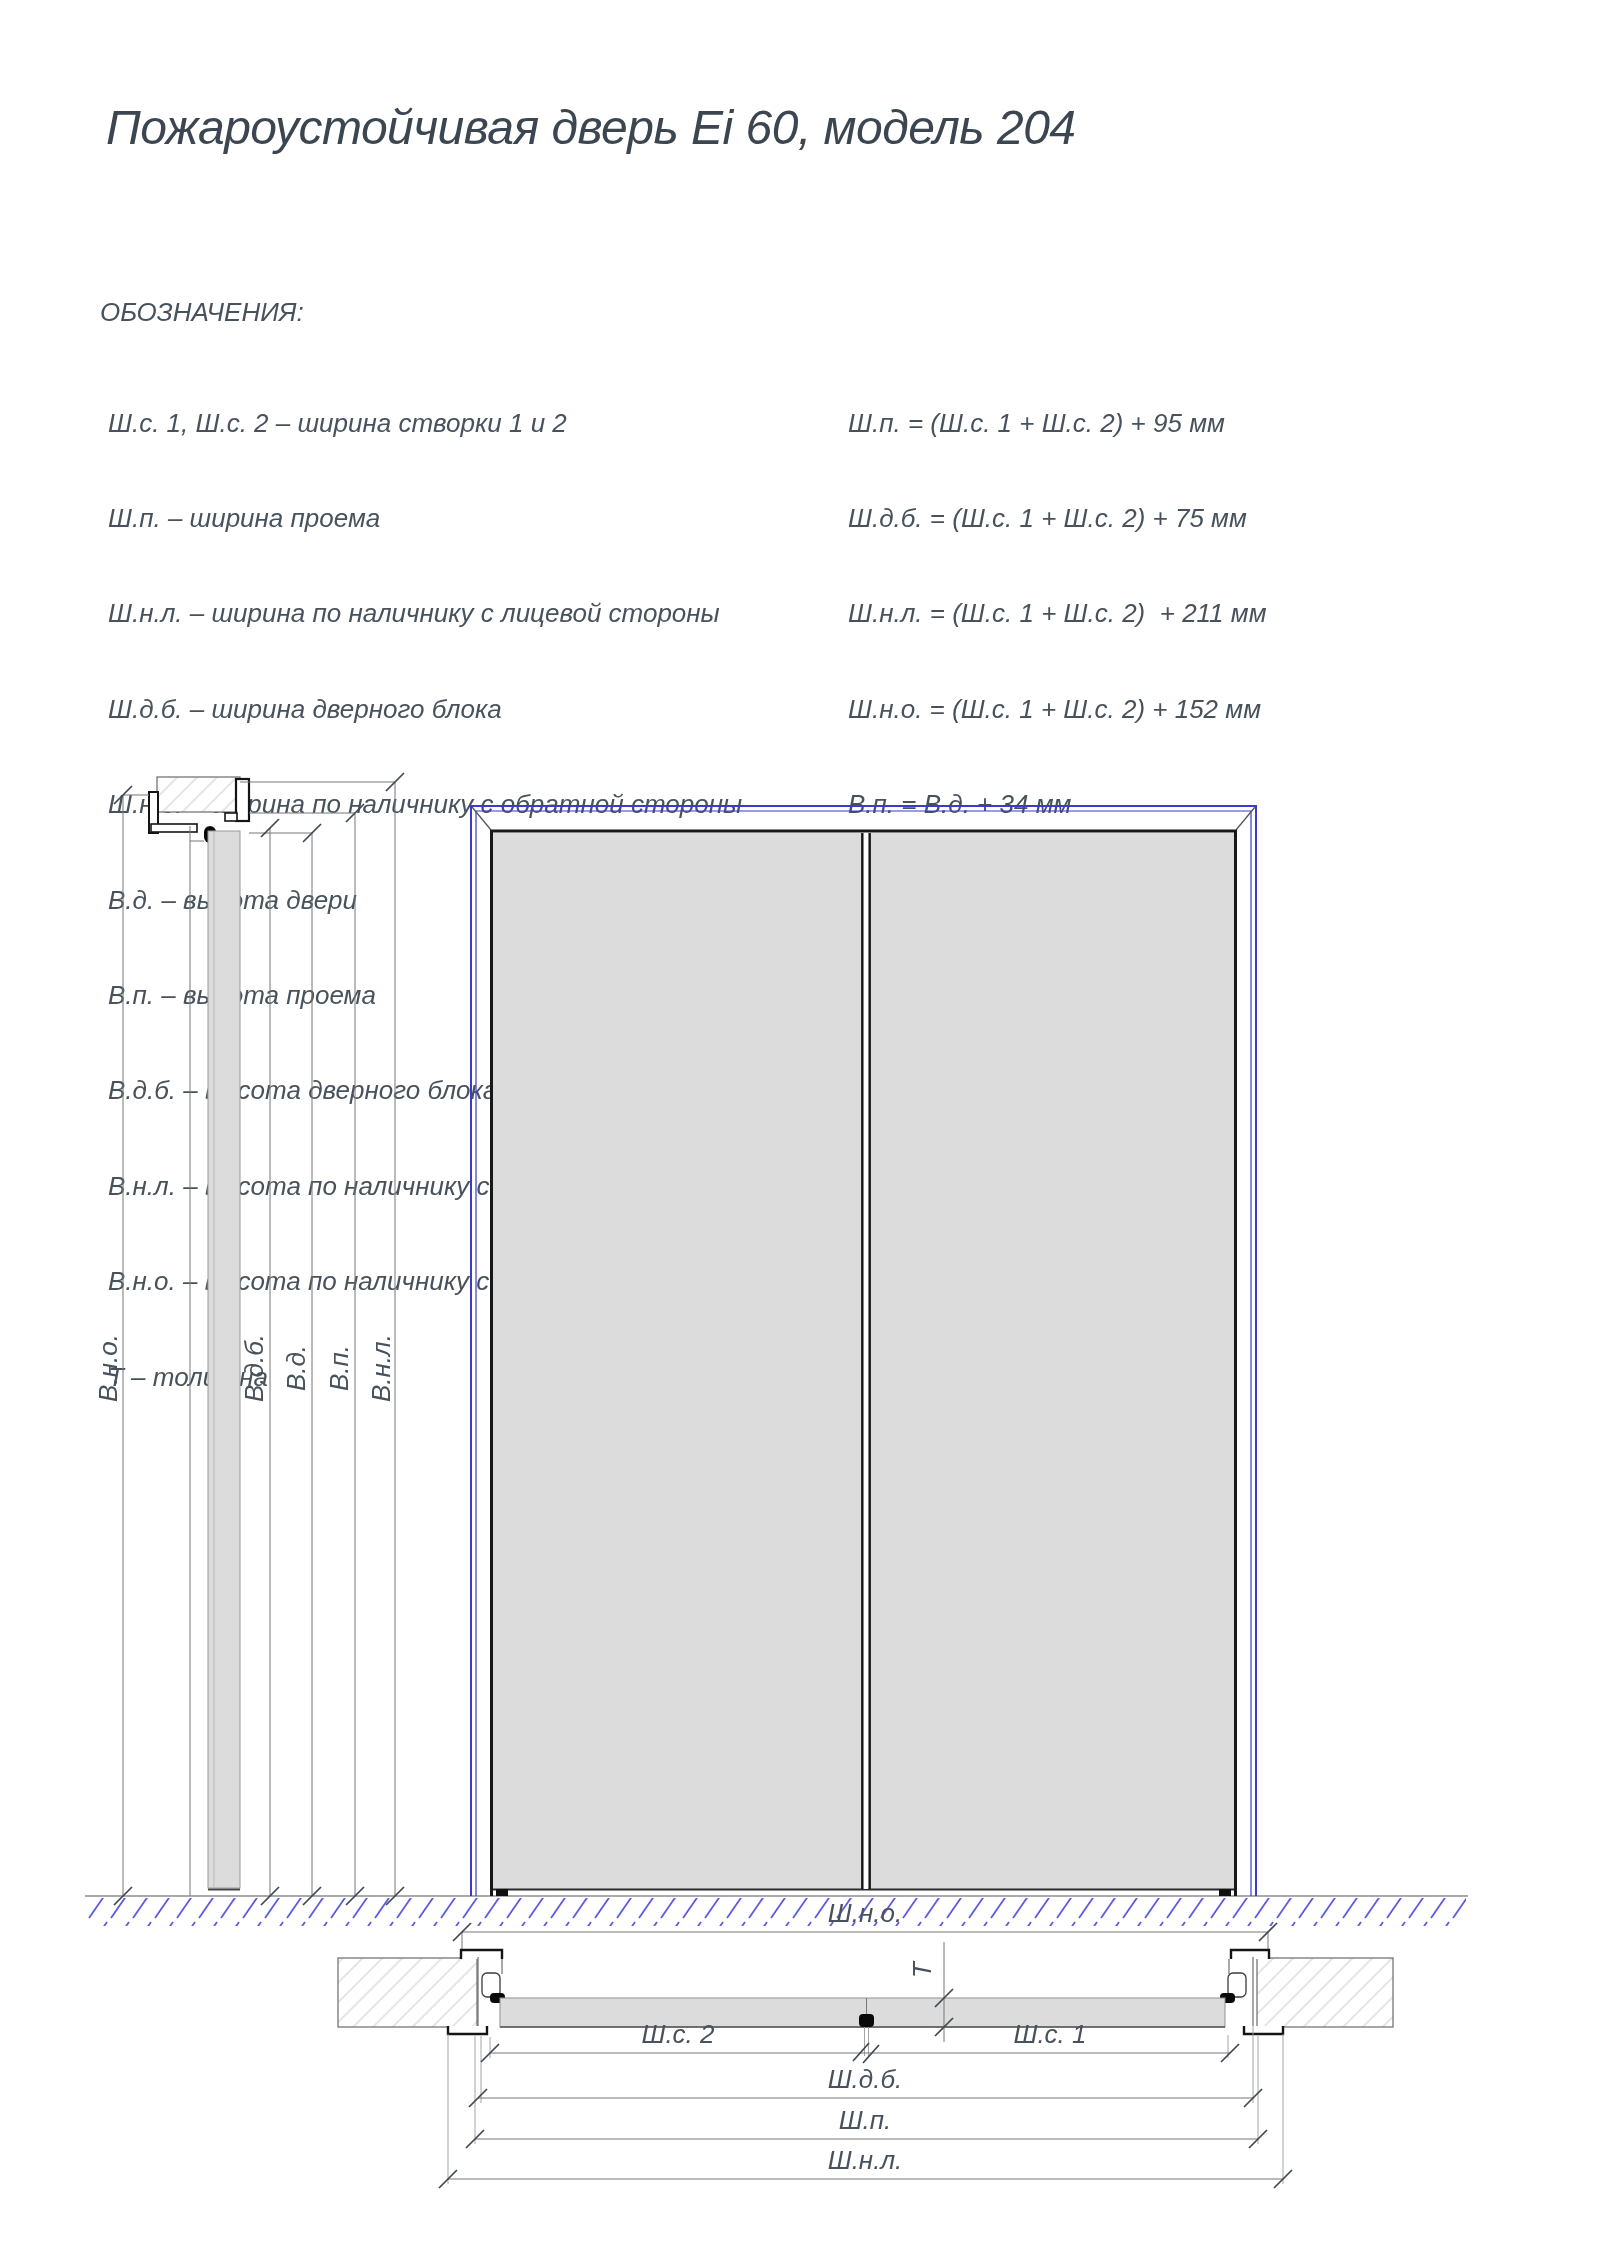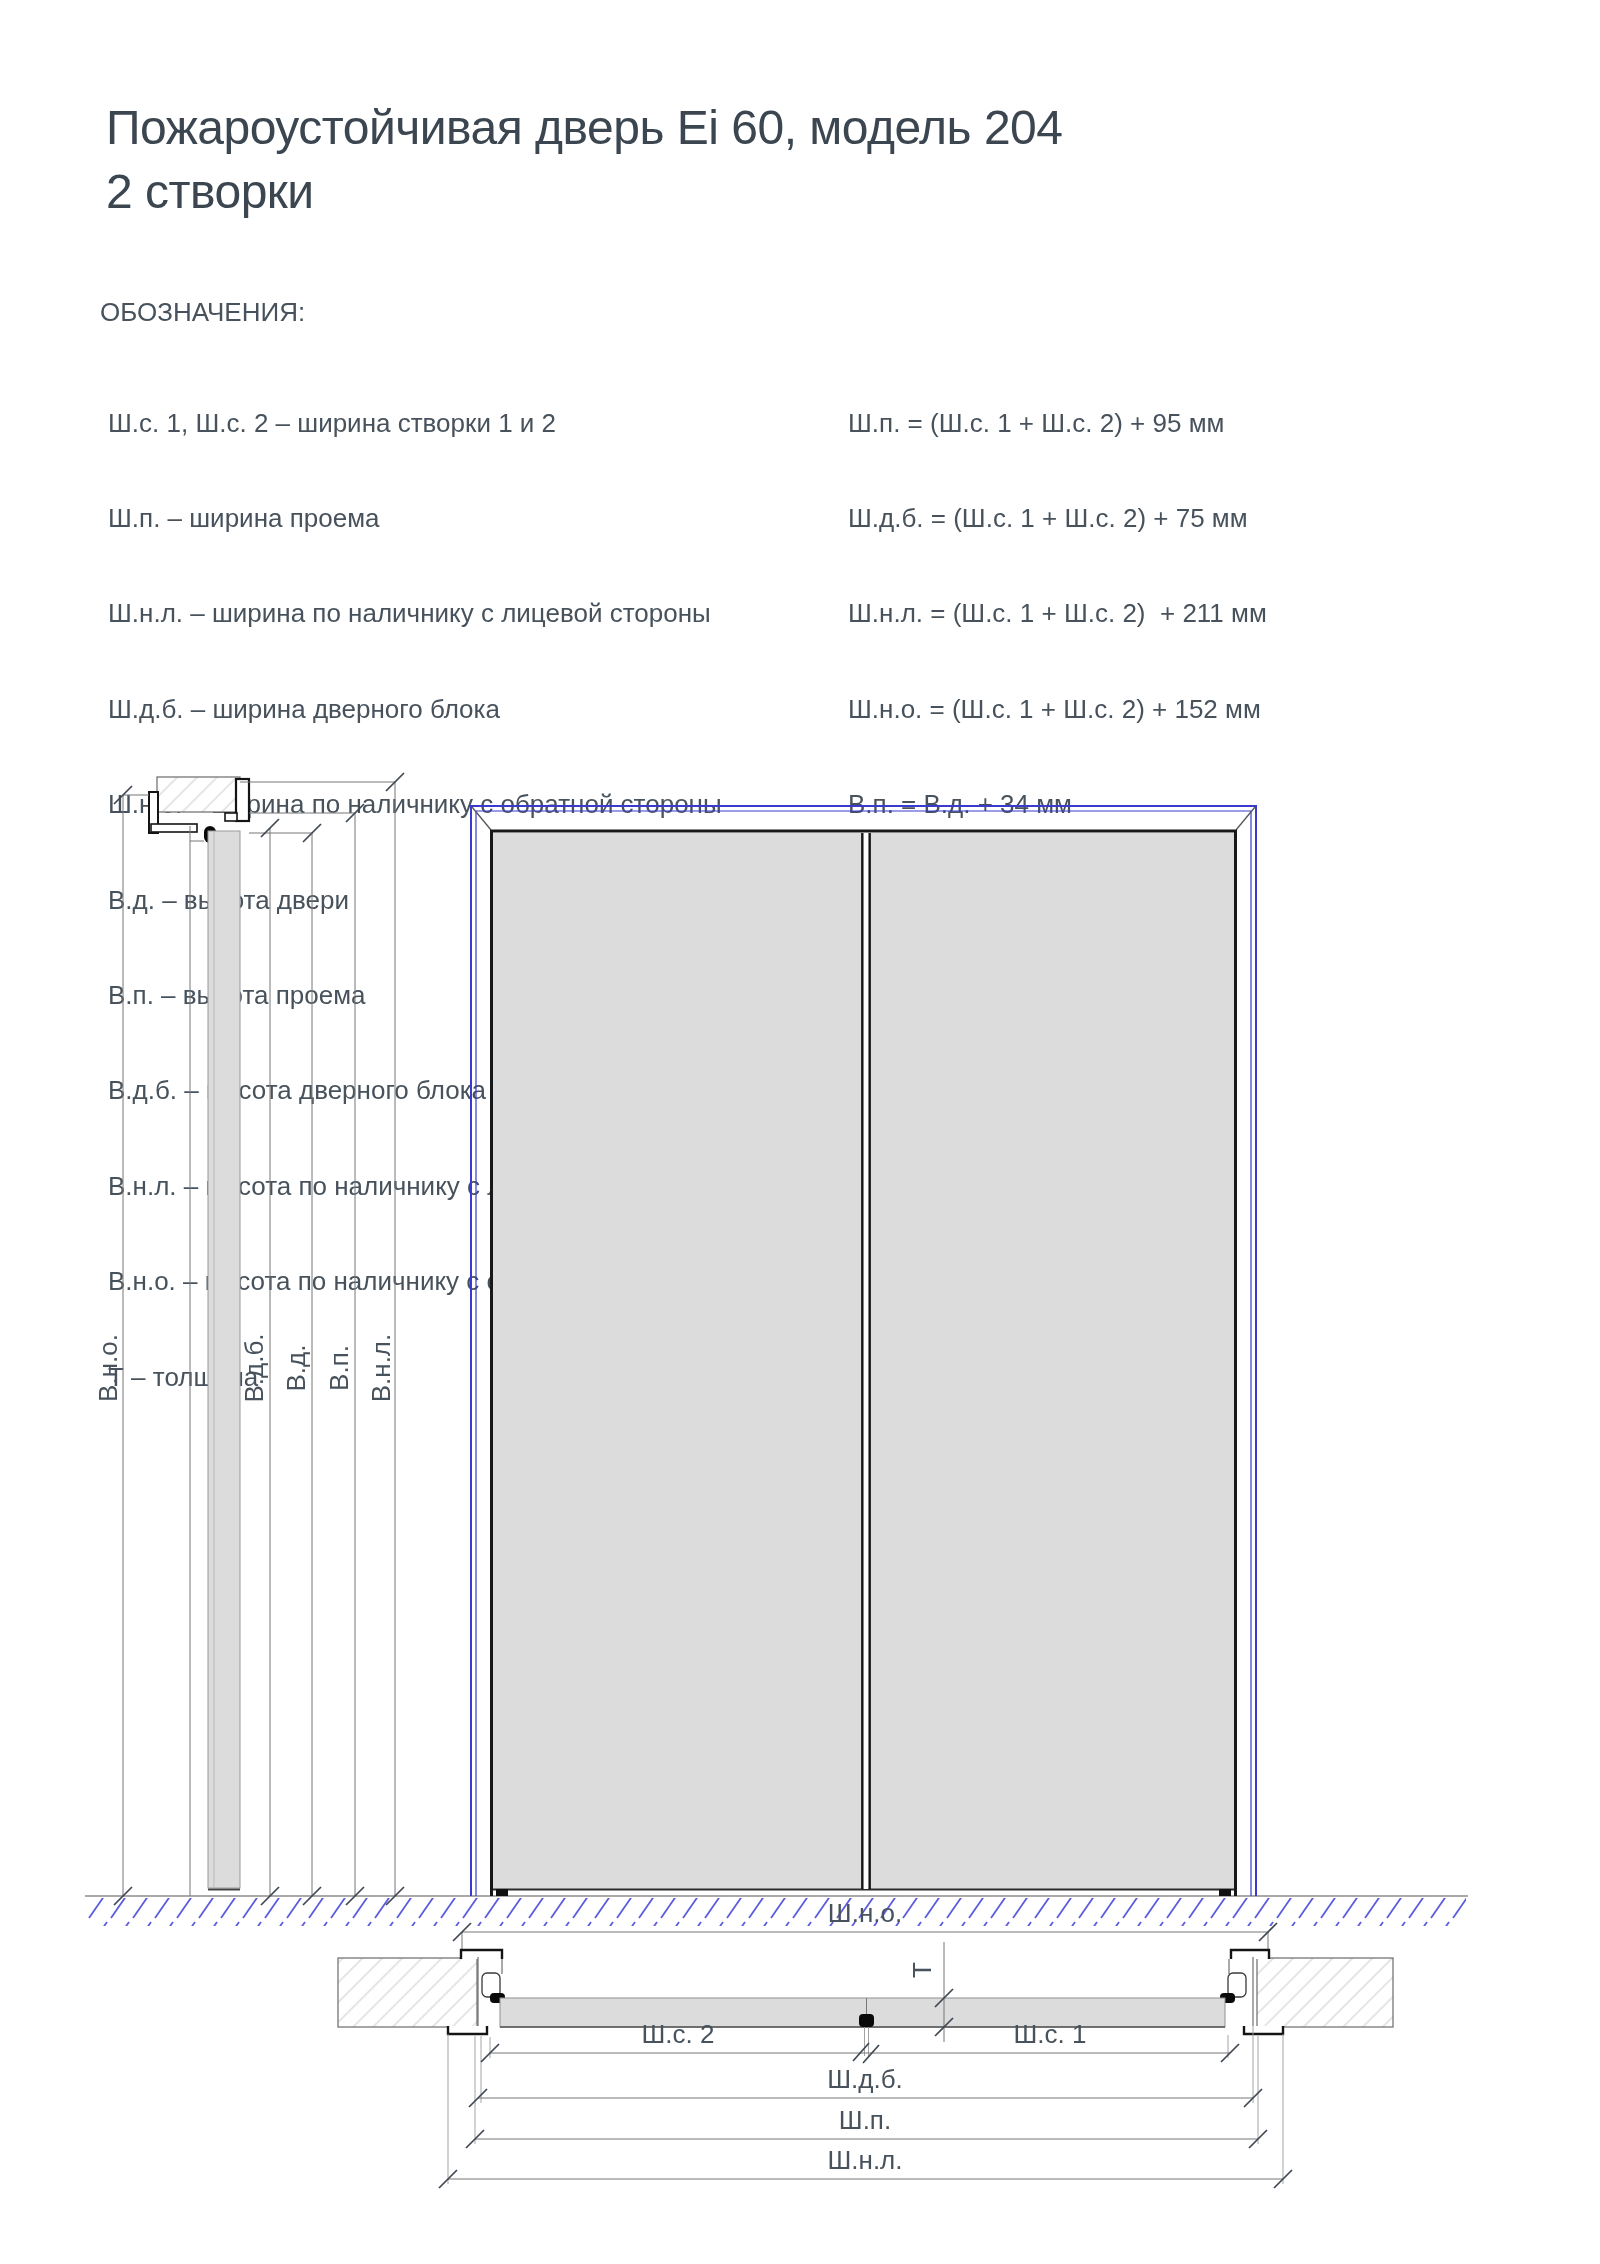--- a/index.html
+++ b/index.html
@@ -1,35 +1,34 @@
 <!DOCTYPE html>
 <html><head>
 <meta charset="utf-8">
 <style>
   html,body{margin:0;padding:0;background:#ffffff;}
   .page{position:relative;width:1600px;height:2264px;background:#ffffff;overflow:hidden;
-        font-family:"Liberation Sans",sans-serif;}
+        font-family:"Liberation Sans",sans-serif;font-style:italic;}
   .title{position:absolute;left:106px;top:96px;font-size:48px;line-height:64px;
          color:#3b4650;letter-spacing:-0.5px;}
   .legend-heading{position:absolute;left:100px;top:297px;font-size:26px;color:#47525c;}
   .legend-col{position:absolute;top:344px;font-size:26px;line-height:31.8px;color:#47525c;
               white-space:pre;}
   .legend-left{left:108px;}
   .legend-right{left:848px;}
   svg.drawing{position:absolute;left:0;top:0;width:1600px;height:2264px;}
   svg.drawing text{font-family:"Liberation Sans",sans-serif;font-size:26px;fill:#47525c;}
 </style>
 </head>
 <body>
 
 <div class="page">
 
   <div class="title">
     <div>Пожароустойчивая дверь Ei 60, модель 204</div>
-    <div>2 створки</div>
   </div>
 
   <div class="legend-heading">ОБОЗНАЧЕНИЯ:</div>
 
   <div class="legend-col legend-left">
     <div>Ш.с. 1, Ш.с. 2 – ширина створки 1 и 2</div>
     <div>Ш.п. – ширина проема</div>
     <div>Ш.н.л. – ширина по наличнику с лицевой стороны</div>
     <div>Ш.д.б. – ширина дверного блока</div>
     <div>Ш.н.о. – ширина по наличнику с обратной стороны</div>

